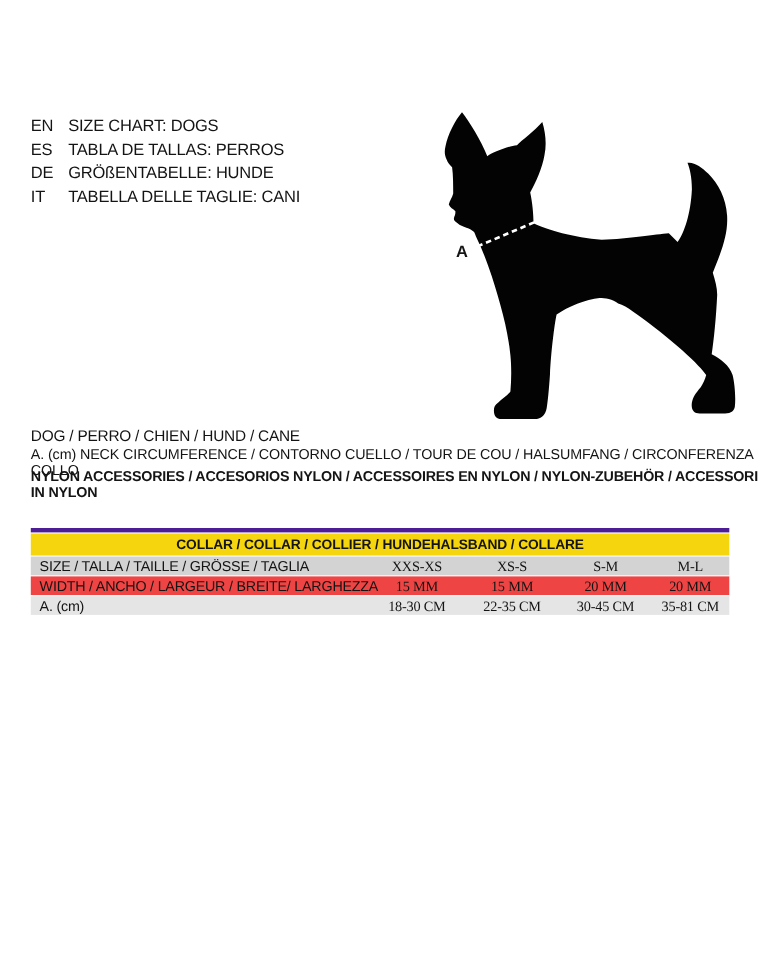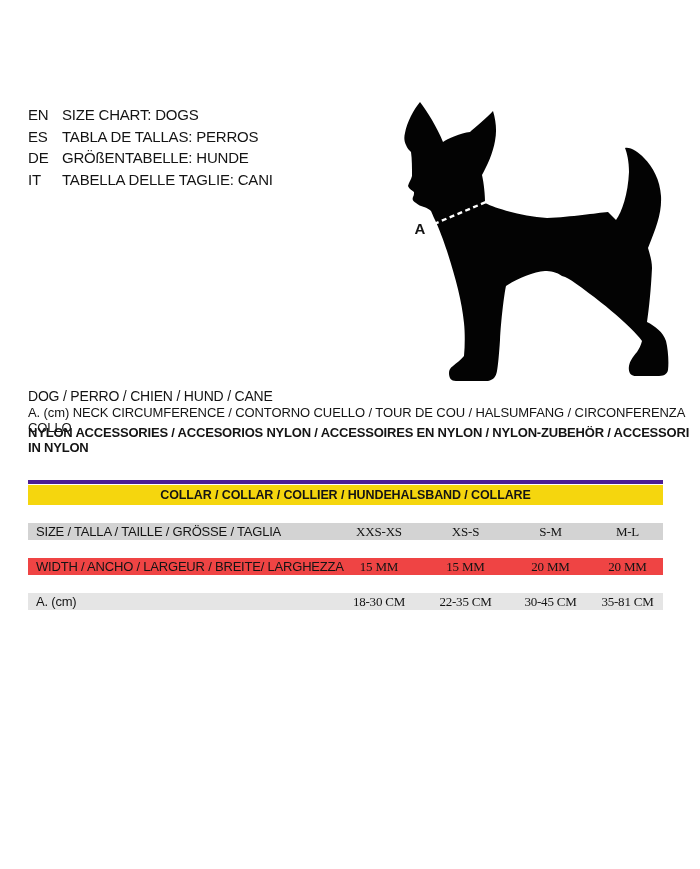--- a/index.html
+++ b/index.html
@@ -24,21 +24,21 @@
   .material-note{left:28px;top:425px;font-size:13px;font-weight:bold;letter-spacing:-0.2px;}
 
   
   .size-table{left:28px;top:480px;width:635px;border-top:4px solid #4c1d95;}
   .tbl-header{
     height:20px;line-height:20px;background:#f5d60e;text-align:center;
     font-size:12.5px;font-weight:bold;letter-spacing:-0.1px;margin-top:1px;
   }
   .tbl-row{
     display:grid;grid-template-columns:308px 86px 87px 83px 71px;
-    height:17px;line-height:17px;font-size:13px;letter-spacing:-0.2px;margin-top:18px;
+    height:17px;line-height:17px;font-size:13px;letter-spacing:-0.2px;margin-top:1px;
   }
   .row-a{background:#d3d3d3;}
   .row-b{background:#ef4444;}
   .row-c{background:#e5e5e5;}
   .cell-label{padding-left:8px;text-align:left;white-space:nowrap;}
   .cell-val{text-align:center;white-space:nowrap;font-family:Liberation Serif, serif;}
 </style>
 </head>
 <body>
 

